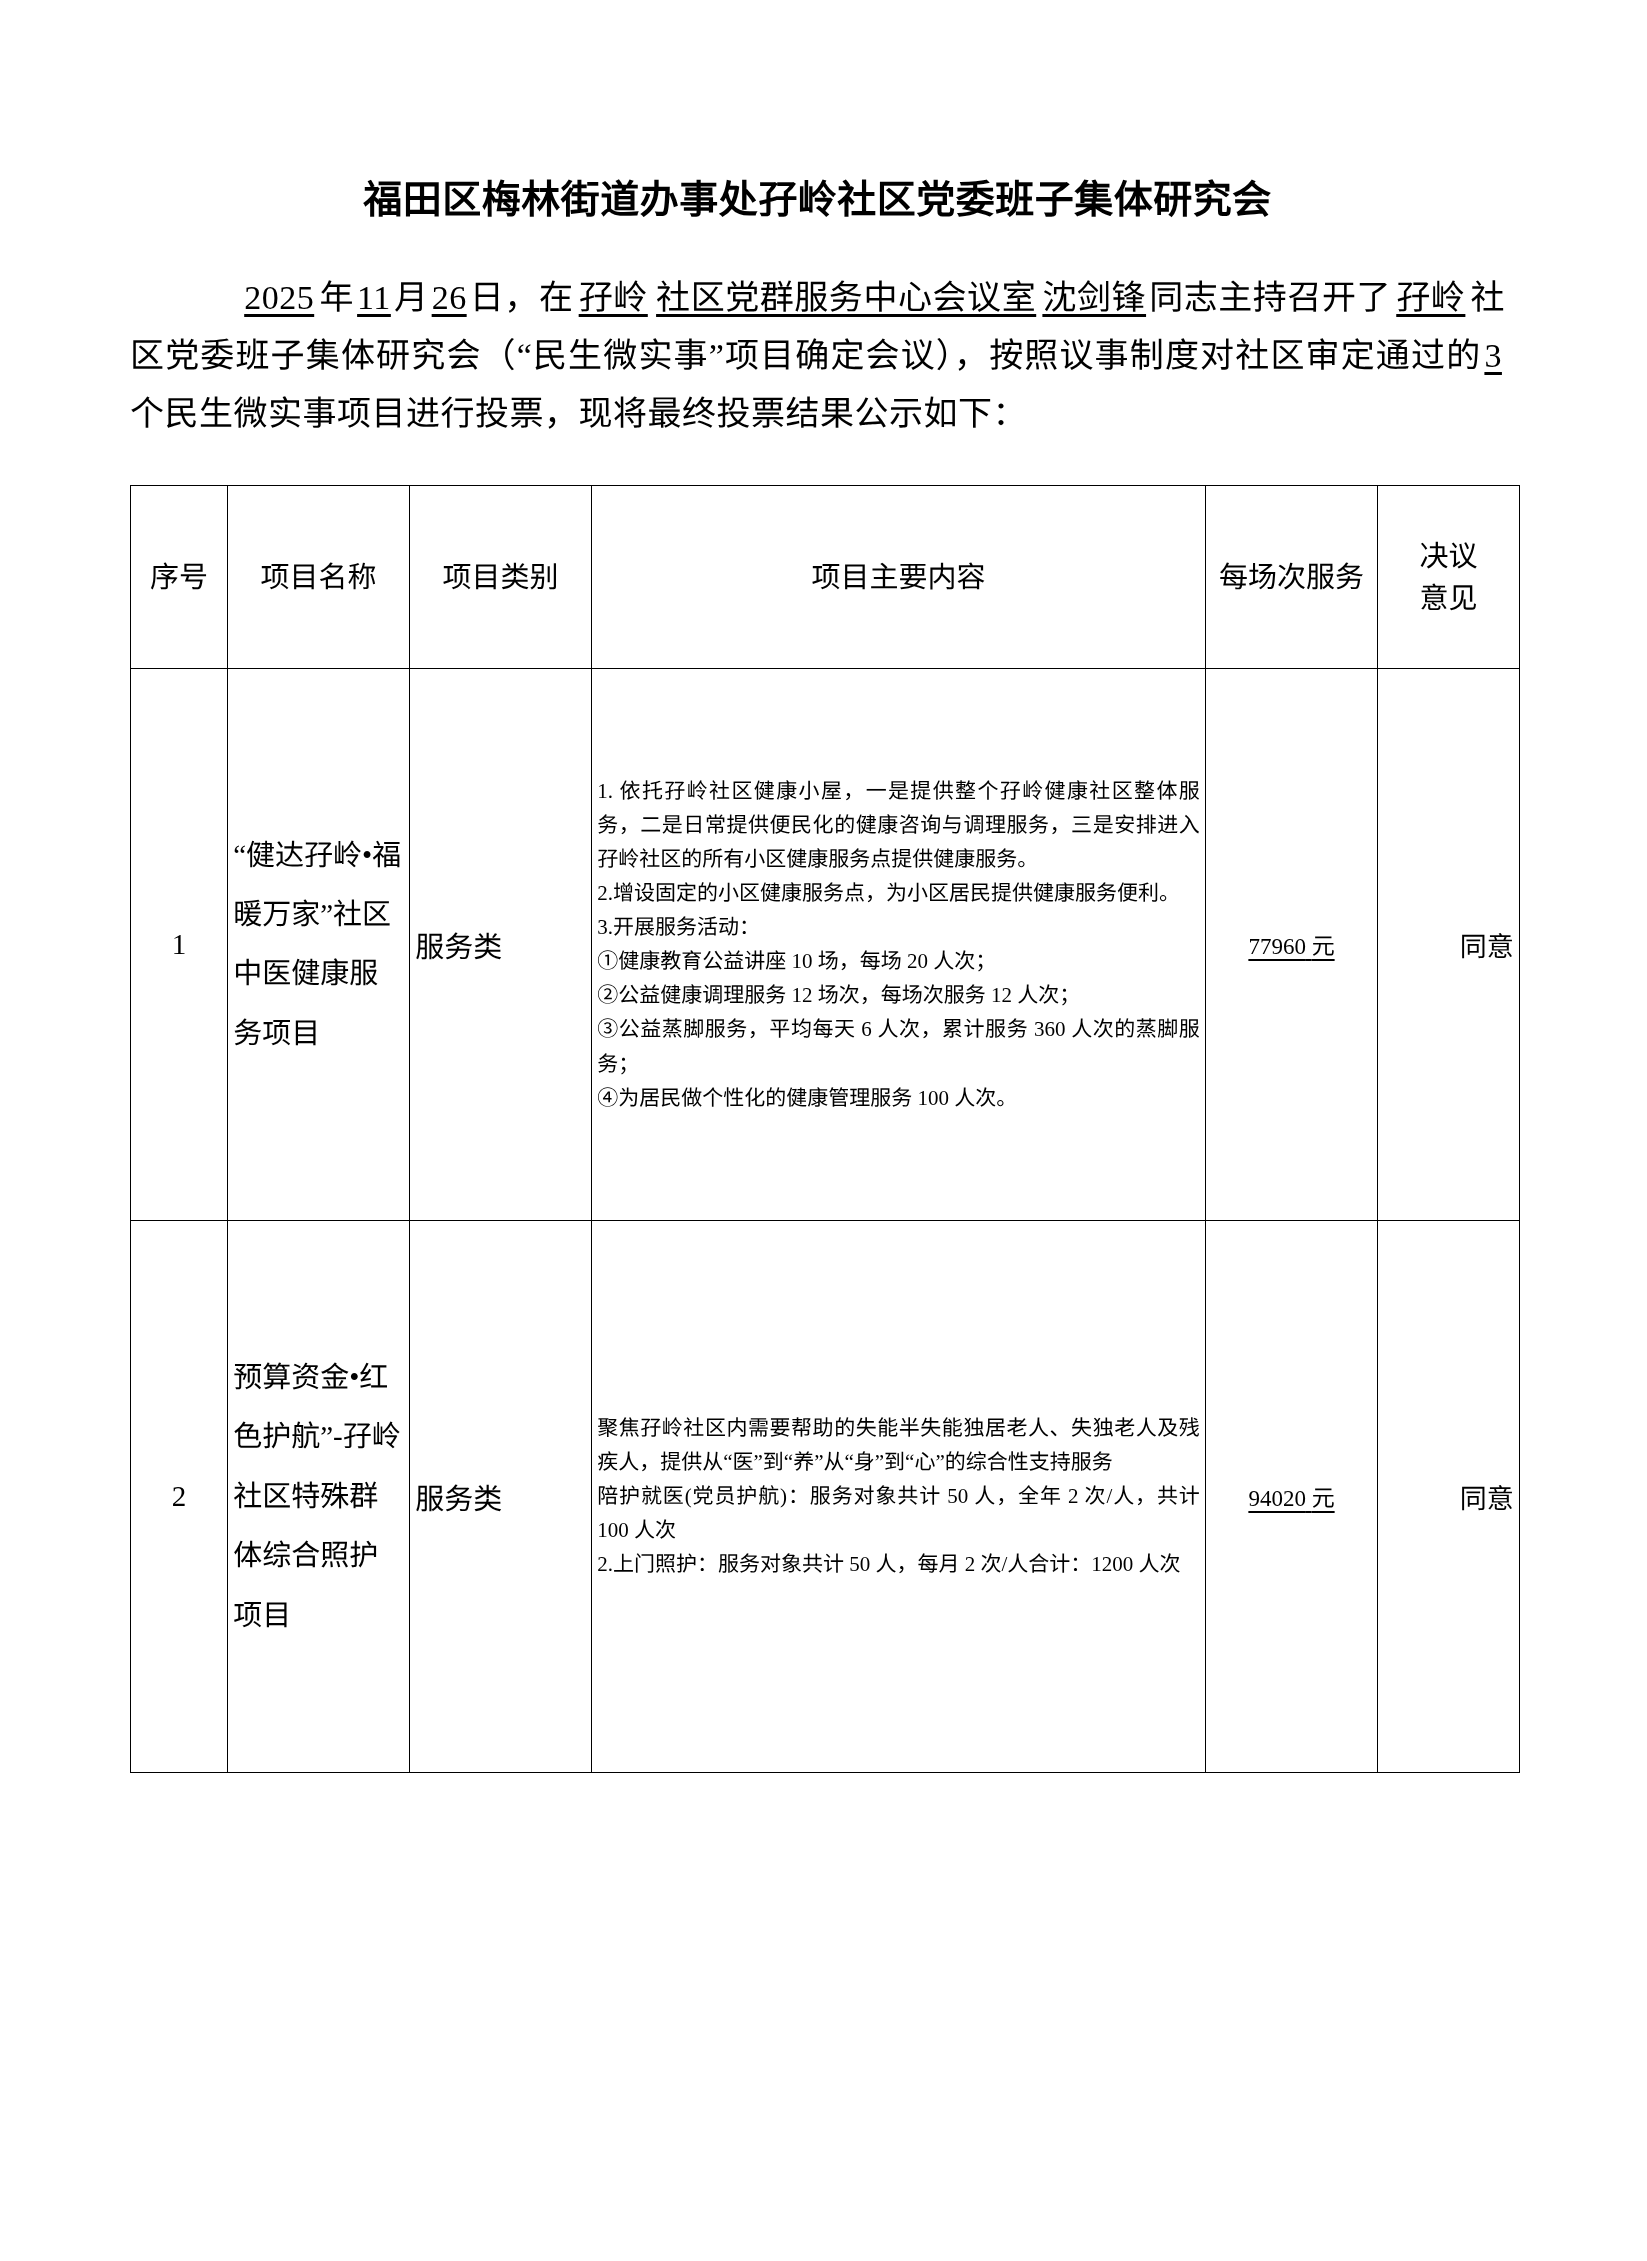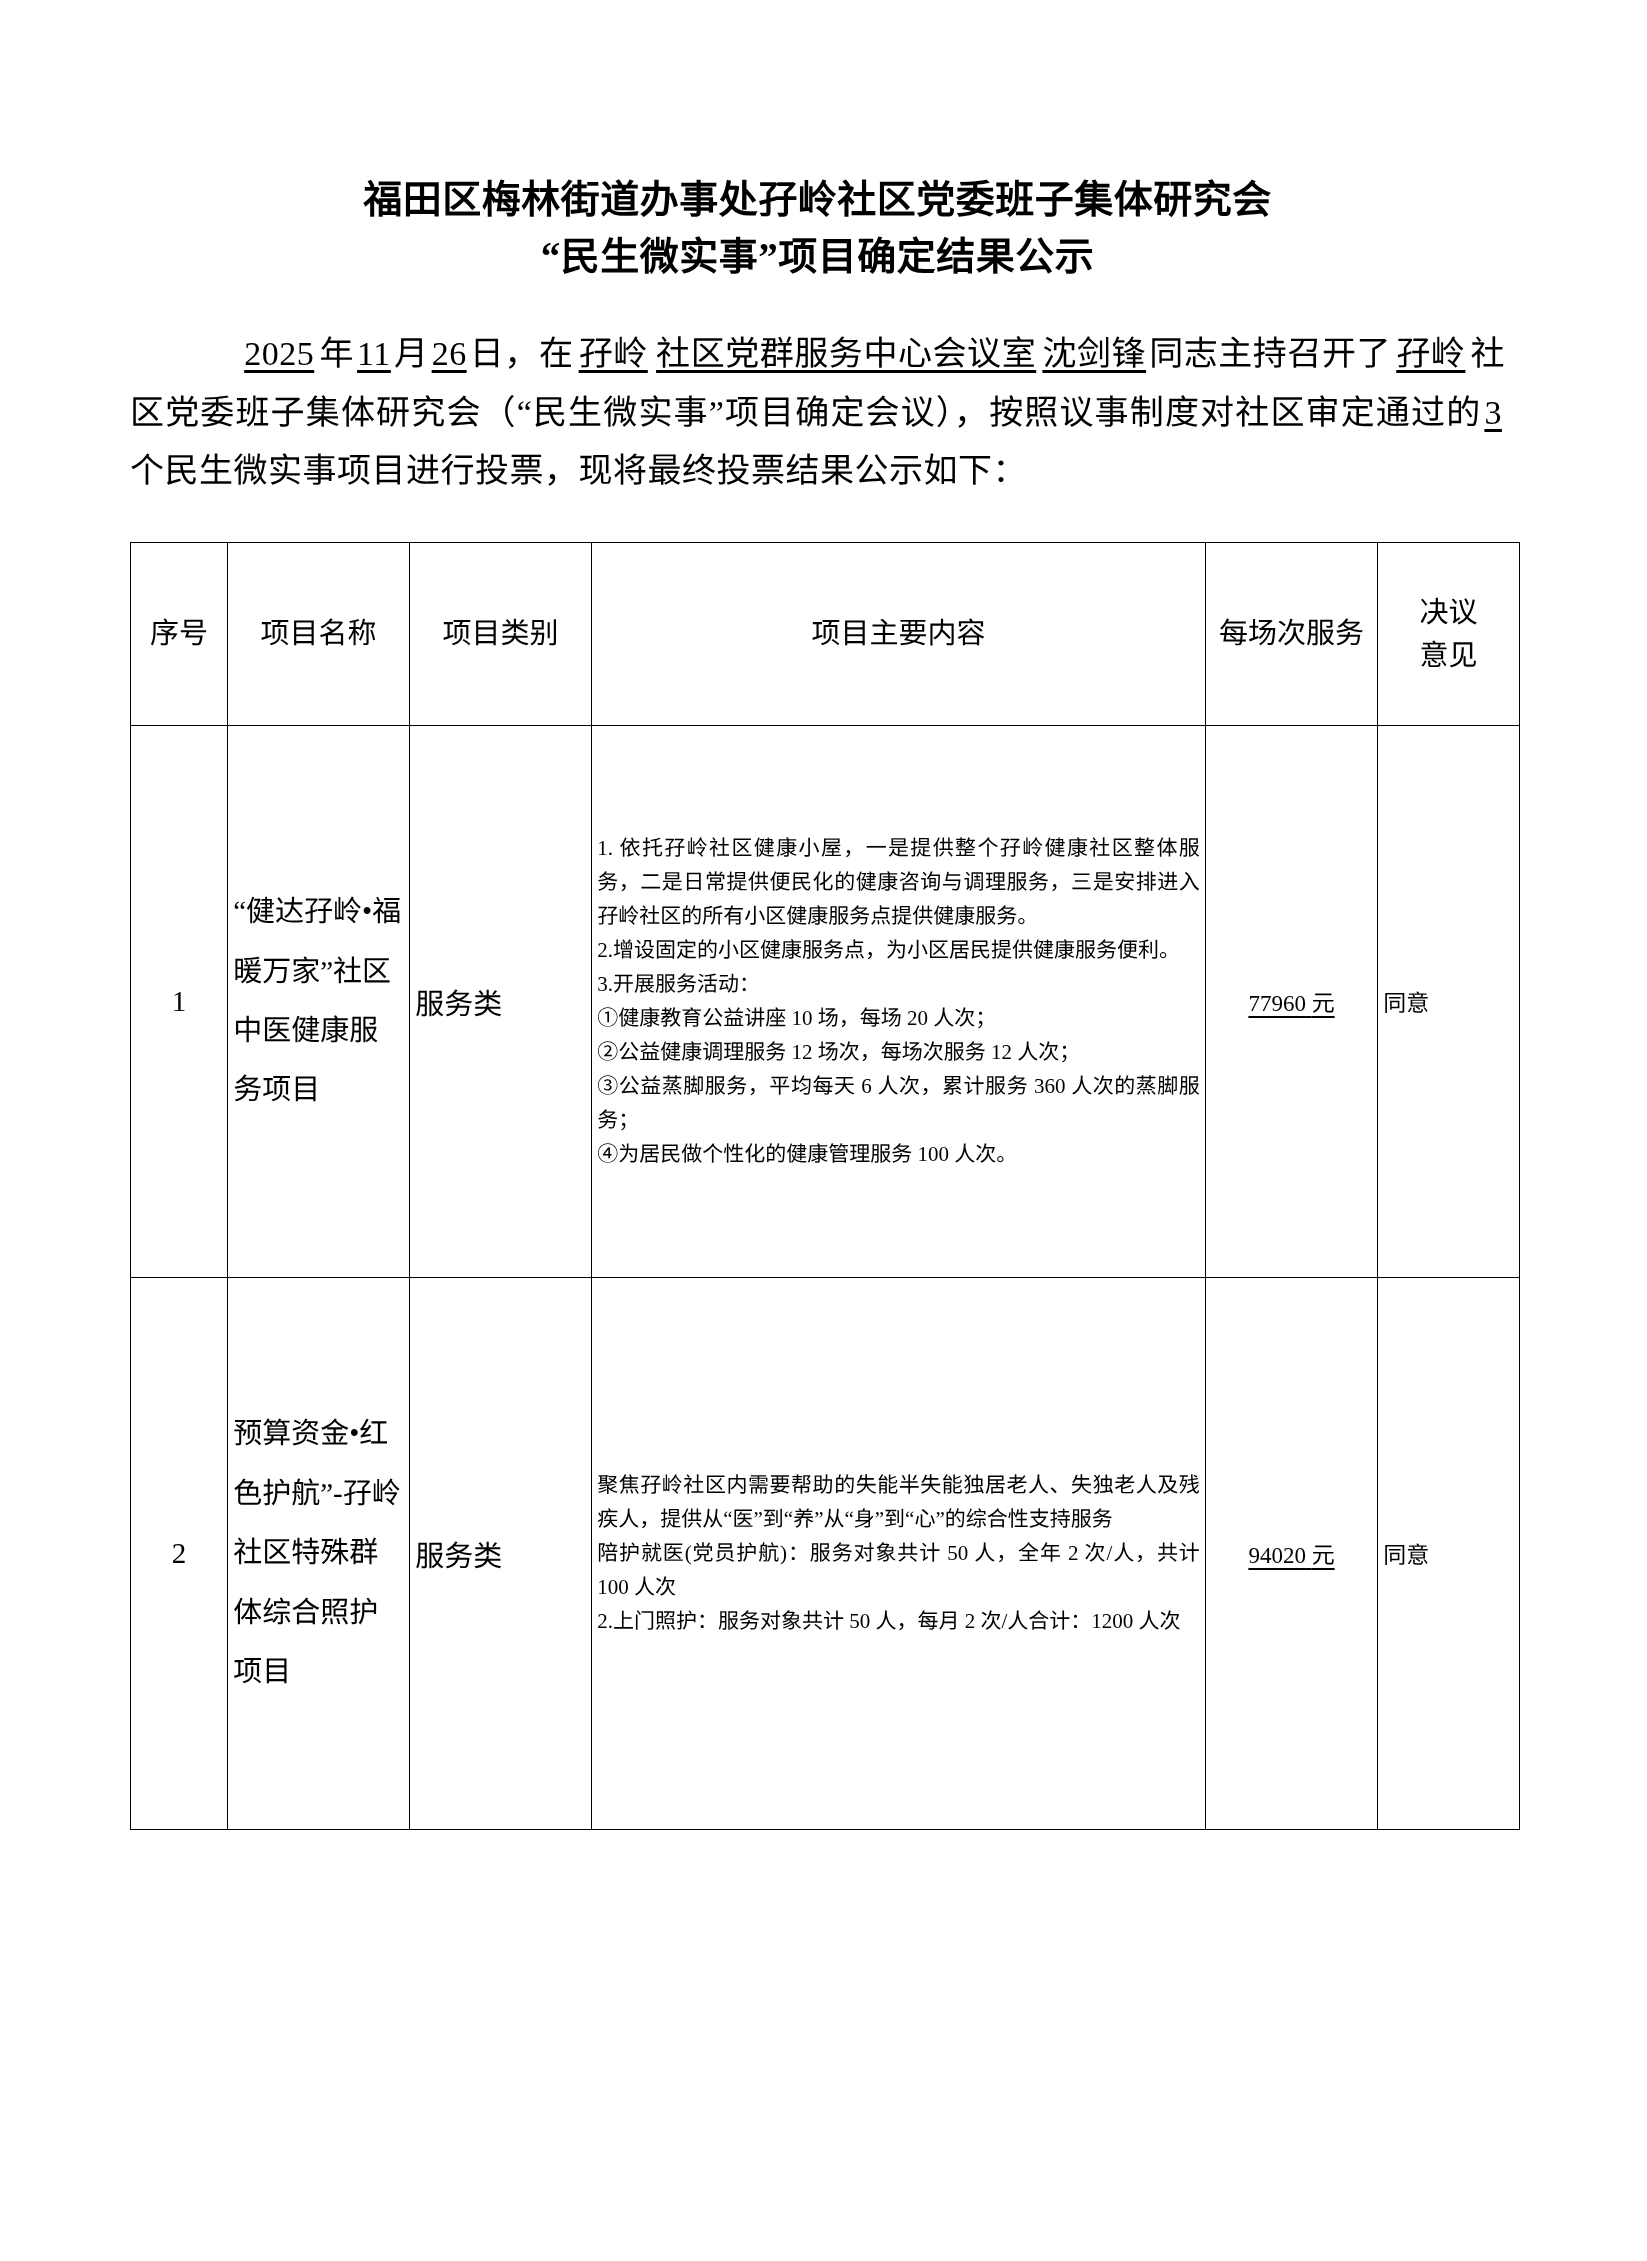--- a/index.html
+++ b/index.html
@@ -109,34 +109,33 @@
     vertical-align: top;
   }
   td.cell-detail.mid { vertical-align: middle; }
   td.cell-detail p { margin: 0; }
   td.cell-budget {
     text-align: center;
     font-size: 23px;
   }
   td.cell-budget .u { white-space: nowrap; }
   td.cell-dec {
-    text-align: left;
-    font-size: 23px;
+    text-align: right;
+    font-size: 27px;
   }
   .row1 { height: 552px; }
   .row2 { height: 552px; }
 </style>
 </head>
 <body>
 
 <div class="page">
 
   <div class="doc-title">
     <span>福田区梅林街道办事处孖岭社区党委班子集体研究会</span>
-    <span class="line2">“民生微实事”项目确定结果公示</span>
   </div>
 
   <div class="body-text">
     <span class="indent"></span><span class="u-wide">2025</span><span>年</span><span class="u">11</span><span>月</span><span class="u">26</span><span>日，在</span><span class="u-wide">孖岭</span><span class="u">社区党群服务中心会议室</span><span class="u">沈剑锋</span><span>同志主持召开了</span><span class="u-wide">孖岭</span><span>社区党委班子集体研究会（“民生微实事”项目确定会议），按照议事制度对社区审定通过的</span><span class="u">3</span><span>个民生微实事项目进行投票，现将最终投票结果公示如下：</span>
   </div>
 
   <table class="result-table">
     <colgroup>
       <col class="col-no">
       <col class="col-name">

